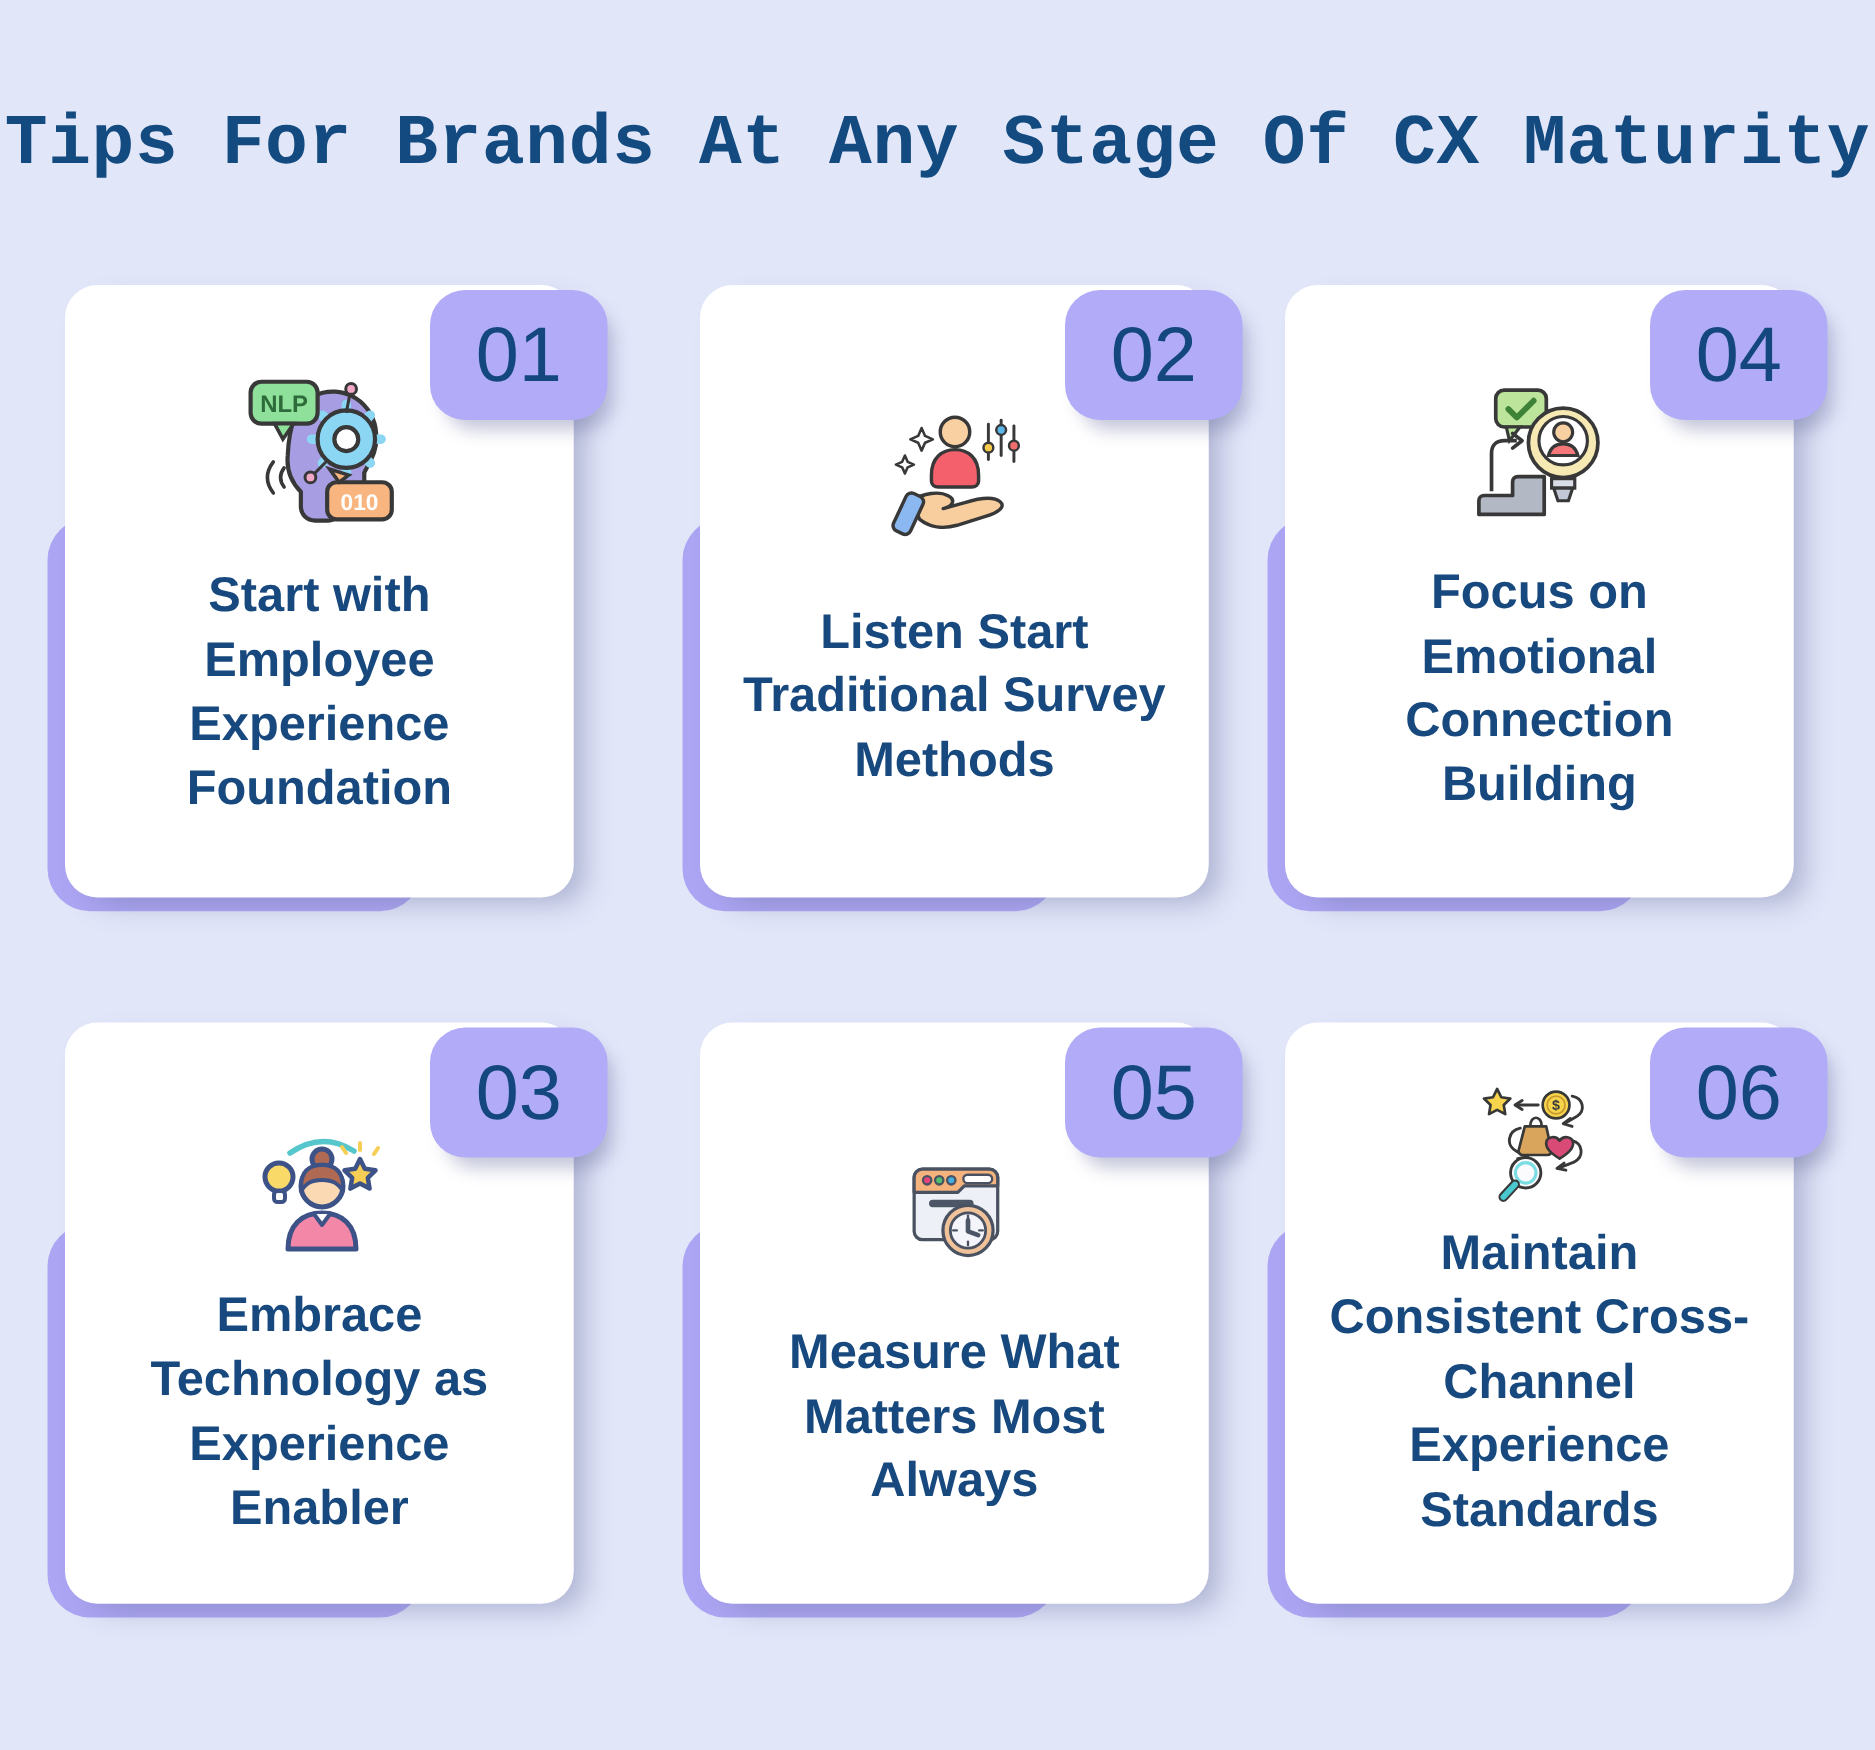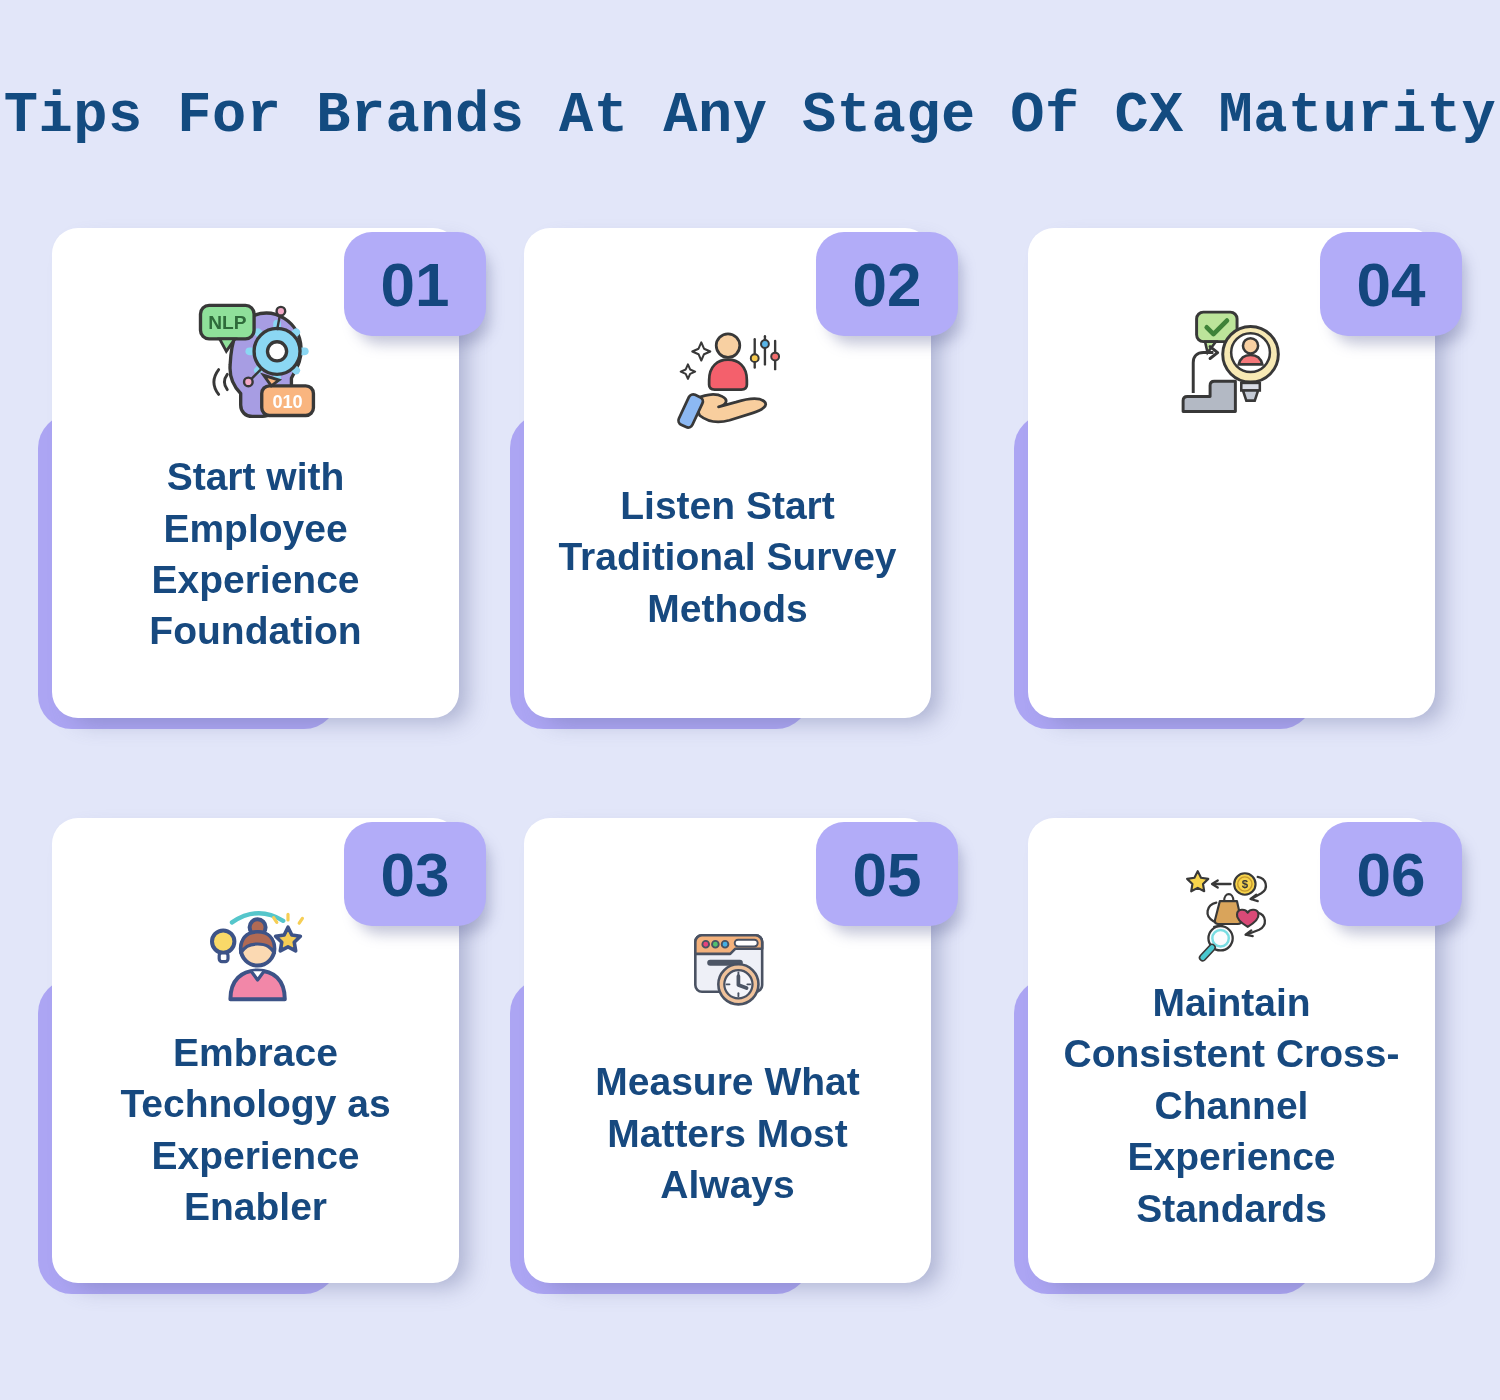--- a/index.html
+++ b/index.html
@@ -17,21 +17,21 @@
     text-align:center;
     font-size:57px;font-weight:700;
     color:#134B80;
     letter-spacing:0.5px;
     font-family:Liberation Mono, monospace;
   }
   .card{position:absolute;width:407px;}
   .row1{top:228px;height:490px;}
   .row2{top:818px;height:465px;}
   .col1{left:52px;}
-  .col2{left:524px;}
+  .col2{left:560px;}
   .col3{left:1028px;}
   .accent{
     position:absolute;
     left:-14px;bottom:-11px;
     width:300px;height:315px;
     background:#ACA5F3;
     border-radius:34px;
     z-index:0;
   }
   .card-body{
@@ -42,21 +42,21 @@
     z-index:1;
     display:flex;flex-direction:column;align-items:center;
   }
   .badge{
     position:absolute;
     top:4px;right:-27px;
     width:142px;height:104px;
     background:#B2ACF8;
     border-radius:28px;
     display:flex;align-items:center;justify-content:center;
-    font-size:62px;font-weight:700;color:#14477E;
+    font-size:62px;font-weight:400;color:#14477E;
     box-shadow:8px 12px 14px -4px rgba(107,112,160,0.40);
     z-index:2;
   }
   .icon-wrap{flex:0 0 auto;display:flex;justify-content:center;}
   .label-wrap{
     flex:1;display:flex;align-items:center;justify-content:center;
     padding:0 14px 36px 14px;width:100%;box-sizing:border-box;
   }
   .label{
     text-align:center;
@@ -154,20 +154,23 @@
           <path d="M24 108 L24 72 C24 64 29 60 36 60 L48 60" fill="none" stroke="#383838" stroke-width="3.5"></path>
           <path d="M44 53 l9 7 -9 7" fill="none" stroke="#383838" stroke-width="3.5" stroke-linecap="round" stroke-linejoin="round"></path>
           <circle cx="92" cy="62" r="33" fill="#F7E9B4" stroke="#383838" stroke-width="3.5"></circle>
           <circle cx="92" cy="60" r="23" fill="#FFFFFF" stroke="#383838" stroke-width="3"></circle>
           <circle cx="92" cy="52" r="9" fill="#F8D0A2" stroke="#383838" stroke-width="3"></circle>
           <path d="M78 74 C80 66 85 63 92 63 C99 63 104 66 106 74 Z" fill="#F4787A" stroke="#383838" stroke-width="3"></path>
           <rect x="81" y="96" width="22" height="9" fill="#D9DDE6" stroke="#383838" stroke-width="3"></rect>
           <path d="M83 105 h18 l-4 12 h-10 Z" fill="#C3C9D4" stroke="#383838" stroke-width="3"></path>
           <path d="M12 130 L12 117 C12 114 14 112 17 112 L44 112 L44 99 C44 96 46 94 49 94 L74 94 L74 130 Z" fill="#B3B9C4" stroke="#383838" stroke-width="3.5" stroke-linejoin="round"></path>
         </svg>
+      </div>
+      <div class="label-wrap">
+        <div class="label" style="max-width:262px;">Focus on Emotional Connection Building</div>
       </div>
     </div>
   </div>
 
   <div class="card row2 col1">
     <div class="accent"></div>
     <div class="card-body">
       <div class="badge">
         <span>03</span>
       </div>

